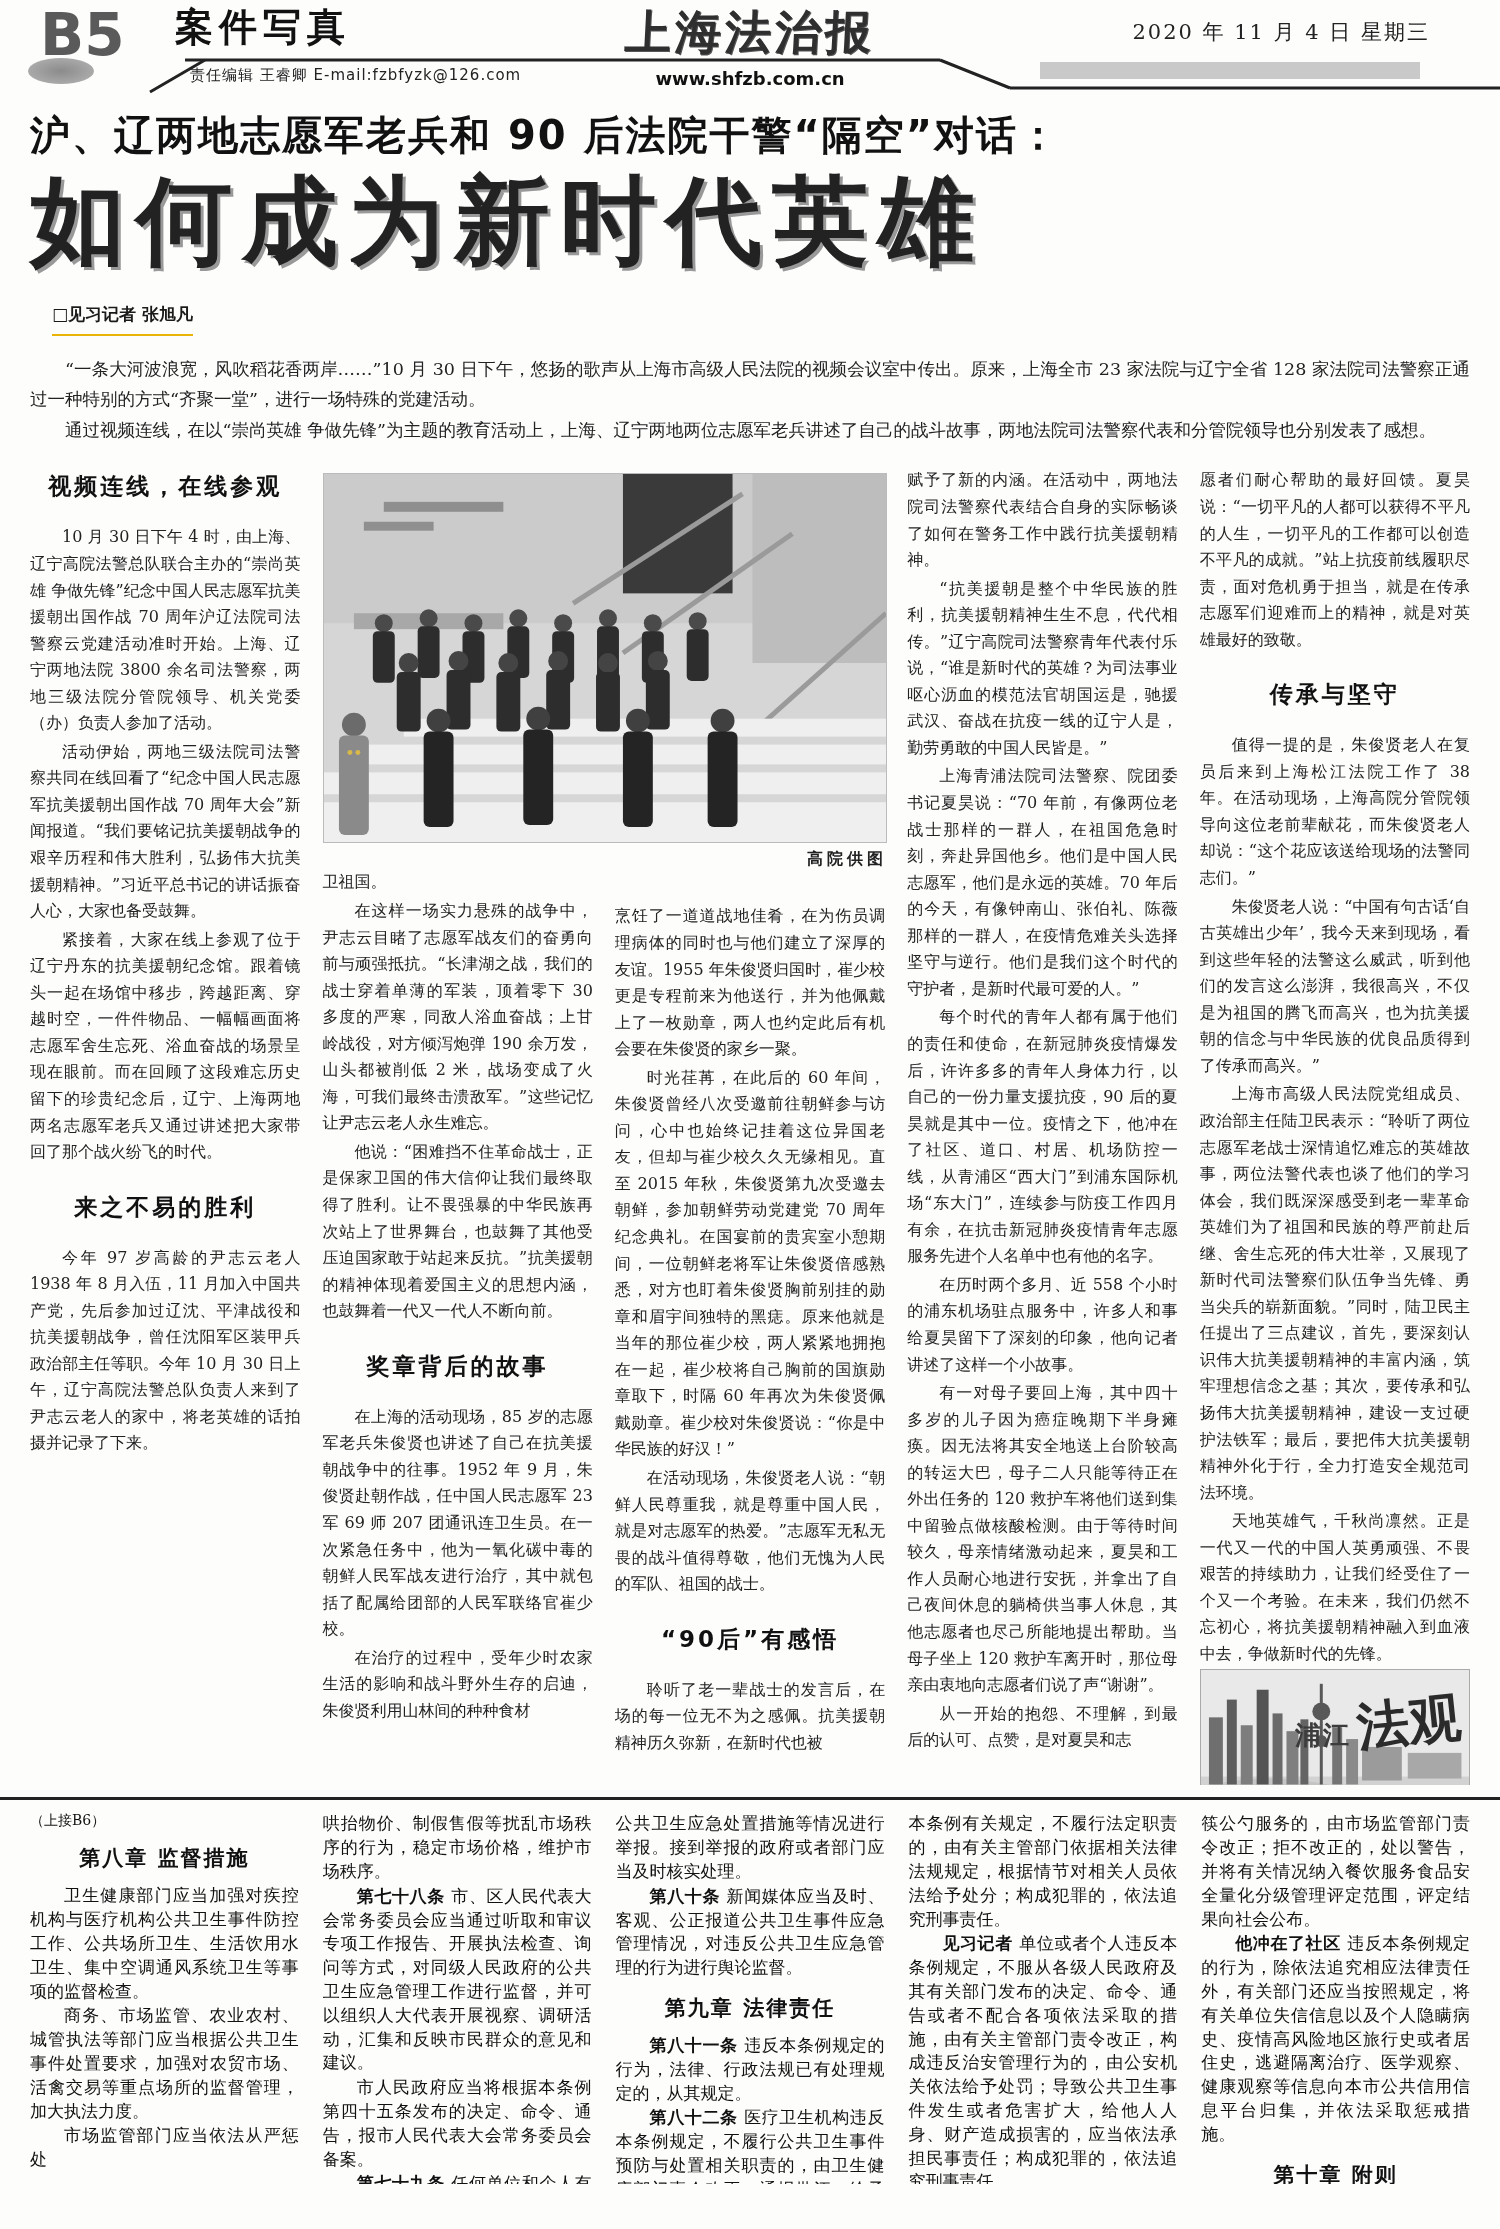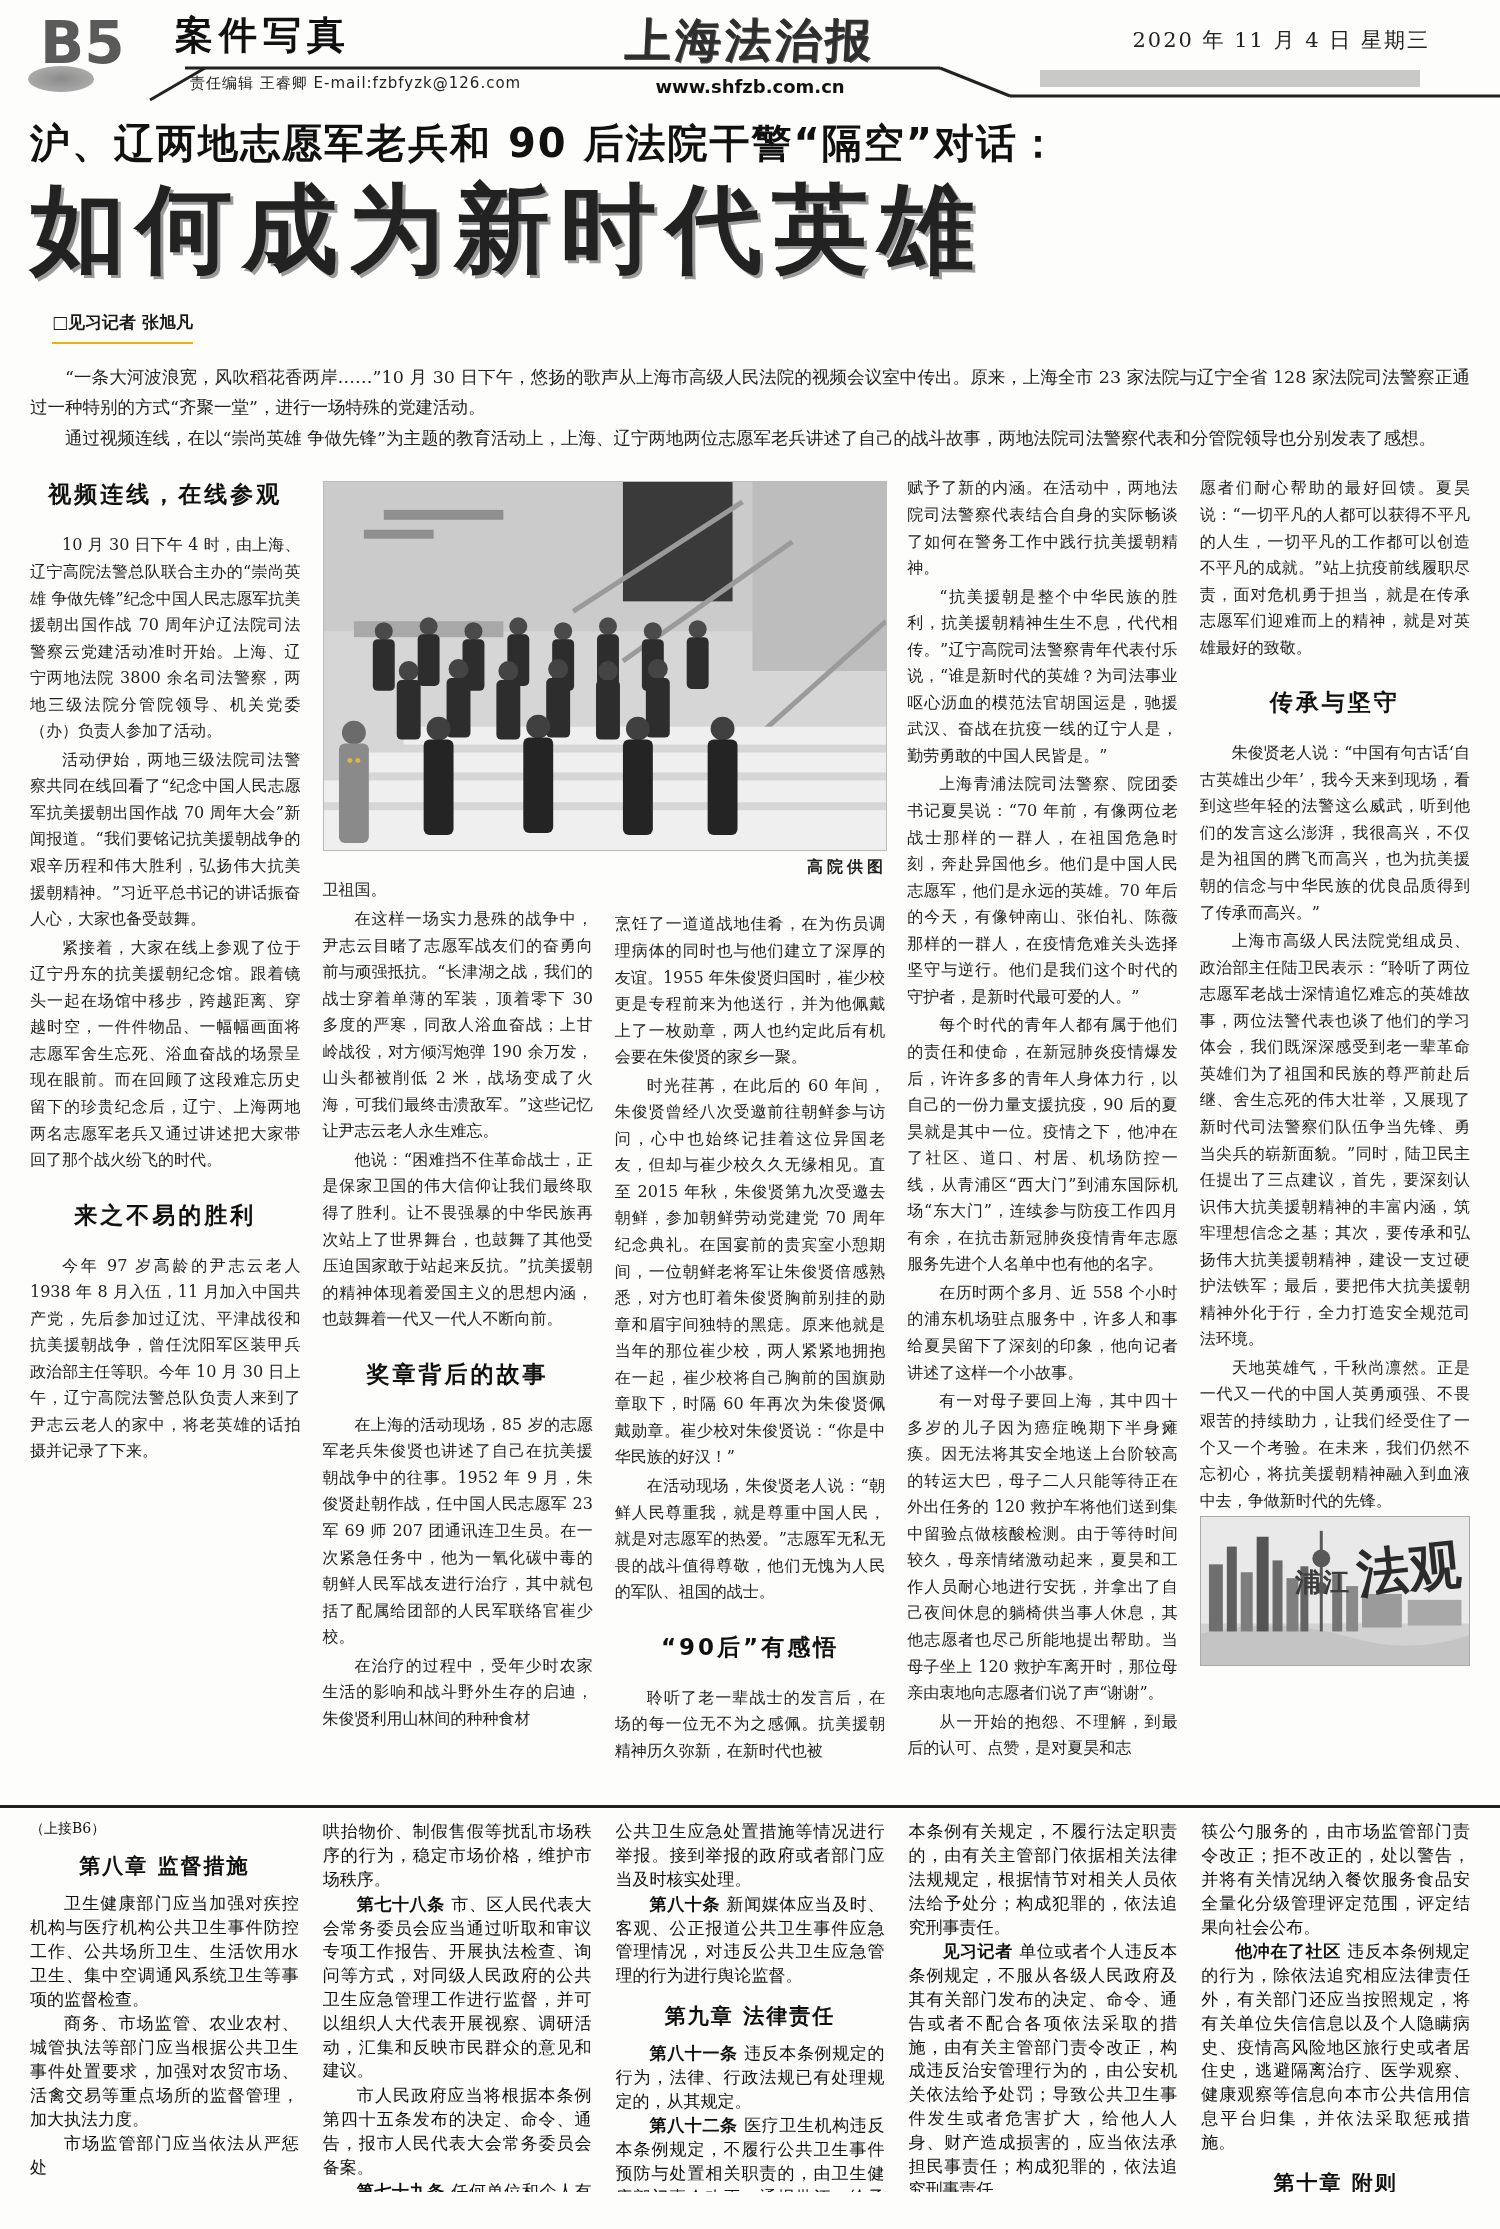--- a/index.html
+++ b/index.html
@@ -1,20 +1,20 @@
 <!DOCTYPE html>
 <html><head>
 <meta charset="utf-8">
 <style>
   * { margin:0; padding:0; box-sizing:border-box; }
   html,body { background:#888; }
   body { font-family:"DejaVu Serif", serif; color:#1a1a1a; }
   #page {
     position:relative; width:1500px; height:2229px; margin:0 auto;
-    background:#fdfdfc; overflow:hidden; padding:8px 30px;
+    background:#fdfdfc; overflow:hidden; padding:0 30px;
   }
   
   #header { position:relative; height:96px; }
   #hdr-rules { position:absolute; left:-30px; top:0; width:1500px; height:96px; pointer-events:none; }
   .b5-badge { position:absolute; left:10px; top:6px; width:130px; height:80px; }
   .b5-b { font-family:"DejaVu Sans", sans-serif; font-weight:bold; font-size:58px; color:#5a5a5a; line-height:1; }
   .b5-ellipse { position:absolute; left:-12px; top:52px; width:66px; height:26px; border-radius:50%;
     background:radial-gradient(#777, #aaa); opacity:.85; }
   .section-name { position:absolute; left:145px; top:2px; font-family:"DejaVu Sans", sans-serif;
     font-weight:900; font-size:38px; letter-spacing:6px; color:#111; }
@@ -146,20 +146,21 @@
           <p>每个时代的青年人都有属于他们的责任和使命，在新冠肺炎疫情爆发后，许许多多的青年人身体力行，以自己的一份力量支援抗疫，90 后的夏昊就是其中一位。疫情之下，他冲在了社区、道口、村居、机场防控一线，从青浦区“西大门”到浦东国际机场“东大门”，连续参与防疫工作四月有余，在抗击新冠肺炎疫情青年志愿服务先进个人名单中也有他的名字。</p>
           <p>在历时两个多月、近 558 个小时的浦东机场驻点服务中，许多人和事给夏昊留下了深刻的印象，他向记者讲述了这样一个小故事。</p>
           <p>有一对母子要回上海，其中四十多岁的儿子因为癌症晚期下半身瘫痪。因无法将其安全地送上台阶较高的转运大巴，母子二人只能等待正在外出任务的 120 救护车将他们送到集中留验点做核酸检测。由于等待时间较久，母亲情绪激动起来，夏昊和工作人员耐心地进行安抚，并拿出了自己夜间休息的躺椅供当事人休息，其他志愿者也尽己所能地提出帮助。当母子坐上 120 救护车离开时，那位母亲由衷地向志愿者们说了声“谢谢”。</p>
           <p>从一开始的抱怨、不理解，到最后的认可、点赞，是对夏昊和志</p>
         </div>
       </div>
     <div class="col">
       <div class="col-inner">
           <p class="ni">愿者们耐心帮助的最好回馈。夏昊说：“一切平凡的人都可以获得不平凡的人生，一切平凡的工作都可以创造不平凡的成就。”站上抗疫前线履职尽责，面对危机勇于担当，就是在传承志愿军们迎难而上的精神，就是对英雄最好的致敬。</p>
           <h3>传承与坚守</h3>
+          <p>值得一提的是，朱俊贤老人在复员后来到上海松江法院工作了 38 年。在活动现场，上海高院分管院领导向这位老前辈献花，而朱俊贤老人却说：“这个花应该送给现场的法警同志们。”</p>
           <p>朱俊贤老人说：“中国有句古话‘自古英雄出少年’，我今天来到现场，看到这些年轻的法警这么威武，听到他们的发言这么澎湃，我很高兴，不仅是为祖国的腾飞而高兴，也为抗美援朝的信念与中华民族的优良品质得到了传承而高兴。”</p>
           <p>上海市高级人民法院党组成员、政治部主任陆卫民表示：“聆听了两位志愿军老战士深情追忆难忘的英雄故事，两位法警代表也谈了他们的学习体会，我们既深深感受到老一辈革命英雄们为了祖国和民族的尊严前赴后继、舍生忘死的伟大壮举，又展现了新时代司法警察们队伍争当先锋、勇当尖兵的崭新面貌。”同时，陆卫民主任提出了三点建议，首先，要深刻认识伟大抗美援朝精神的丰富内涵，筑牢理想信念之基；其次，要传承和弘扬伟大抗美援朝精神，建设一支过硬护法铁军；最后，要把伟大抗美援朝精神外化于行，全力打造安全规范司法环境。</p>
           <p>天地英雄气，千秋尚凛然。正是一代又一代的中国人英勇顽强、不畏艰苦的持续助力，让我们经受住了一个又一个考验。在未来，我们仍然不忘初心，将抗美援朝精神融入到血液中去，争做新时代的先锋。</p>
         </div>
       <div id="graphic">
         <svg width="100%" height="100%" viewBox="0 0 270 150" preserveAspectRatio="none">
           <rect x="0" y="0" width="270" height="150" fill="#e9e9e9"></rect>
           <rect x="0" y="108" width="270" height="42" fill="#d2d2d2"></rect>
           <path d="M0 150 L0 118 Q80 100 150 122 Q210 140 270 120 L270 150 Z" fill="#c4c4c4"></path>
           <rect x="8" y="48" width="14" height="68" fill="#6f6f6f"></rect>

